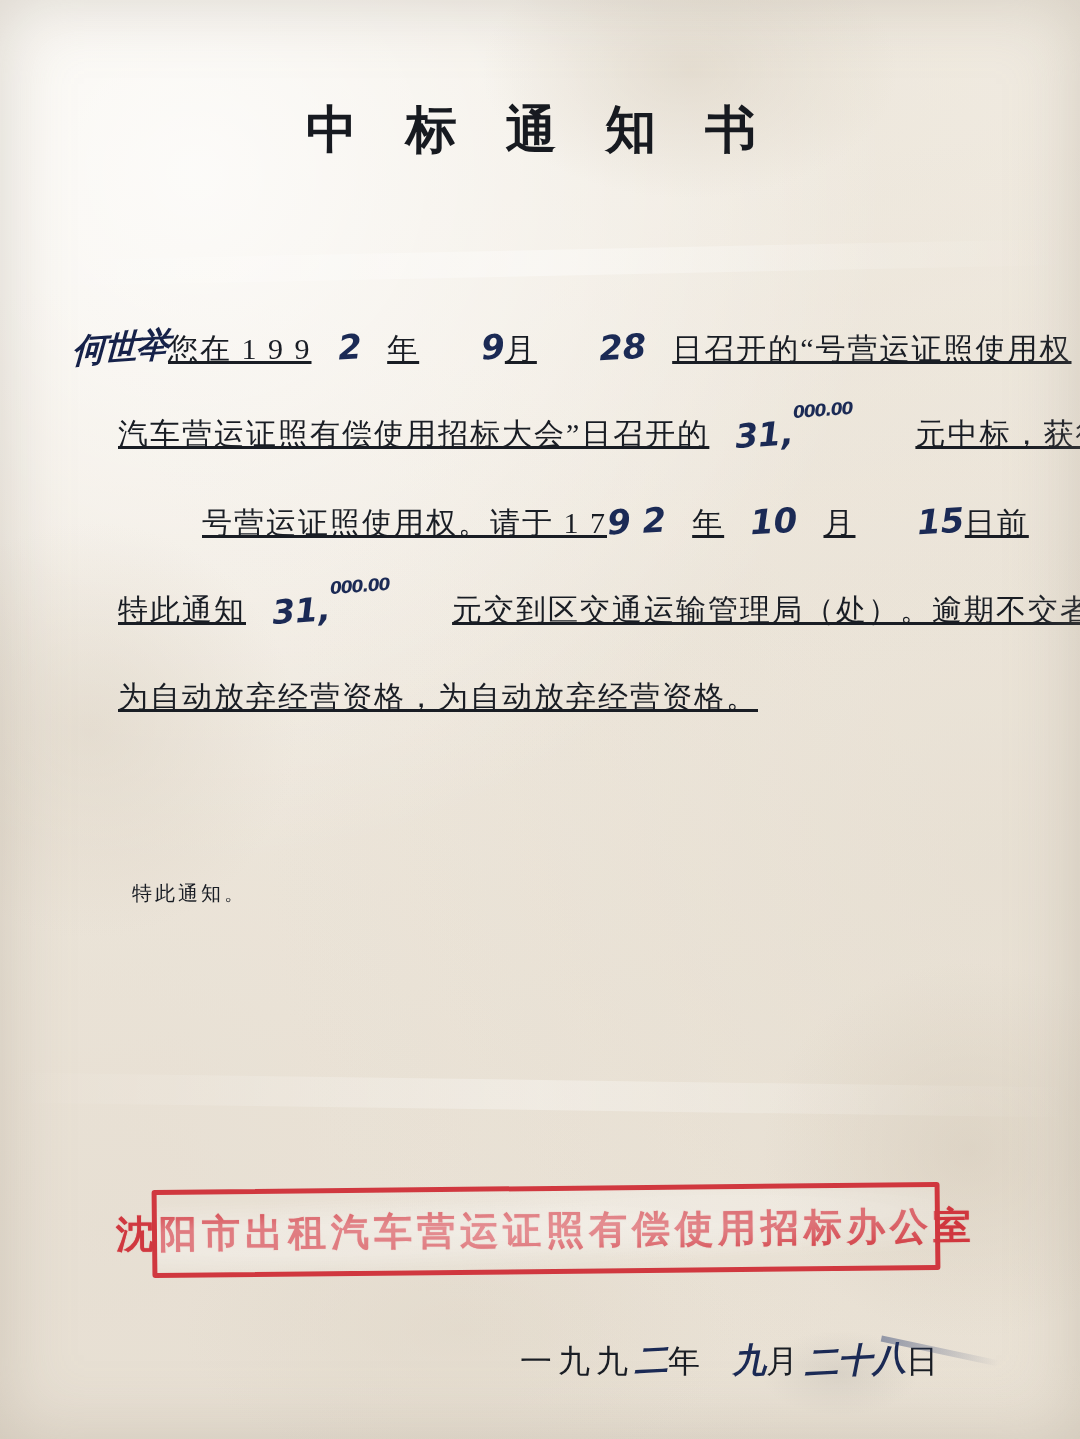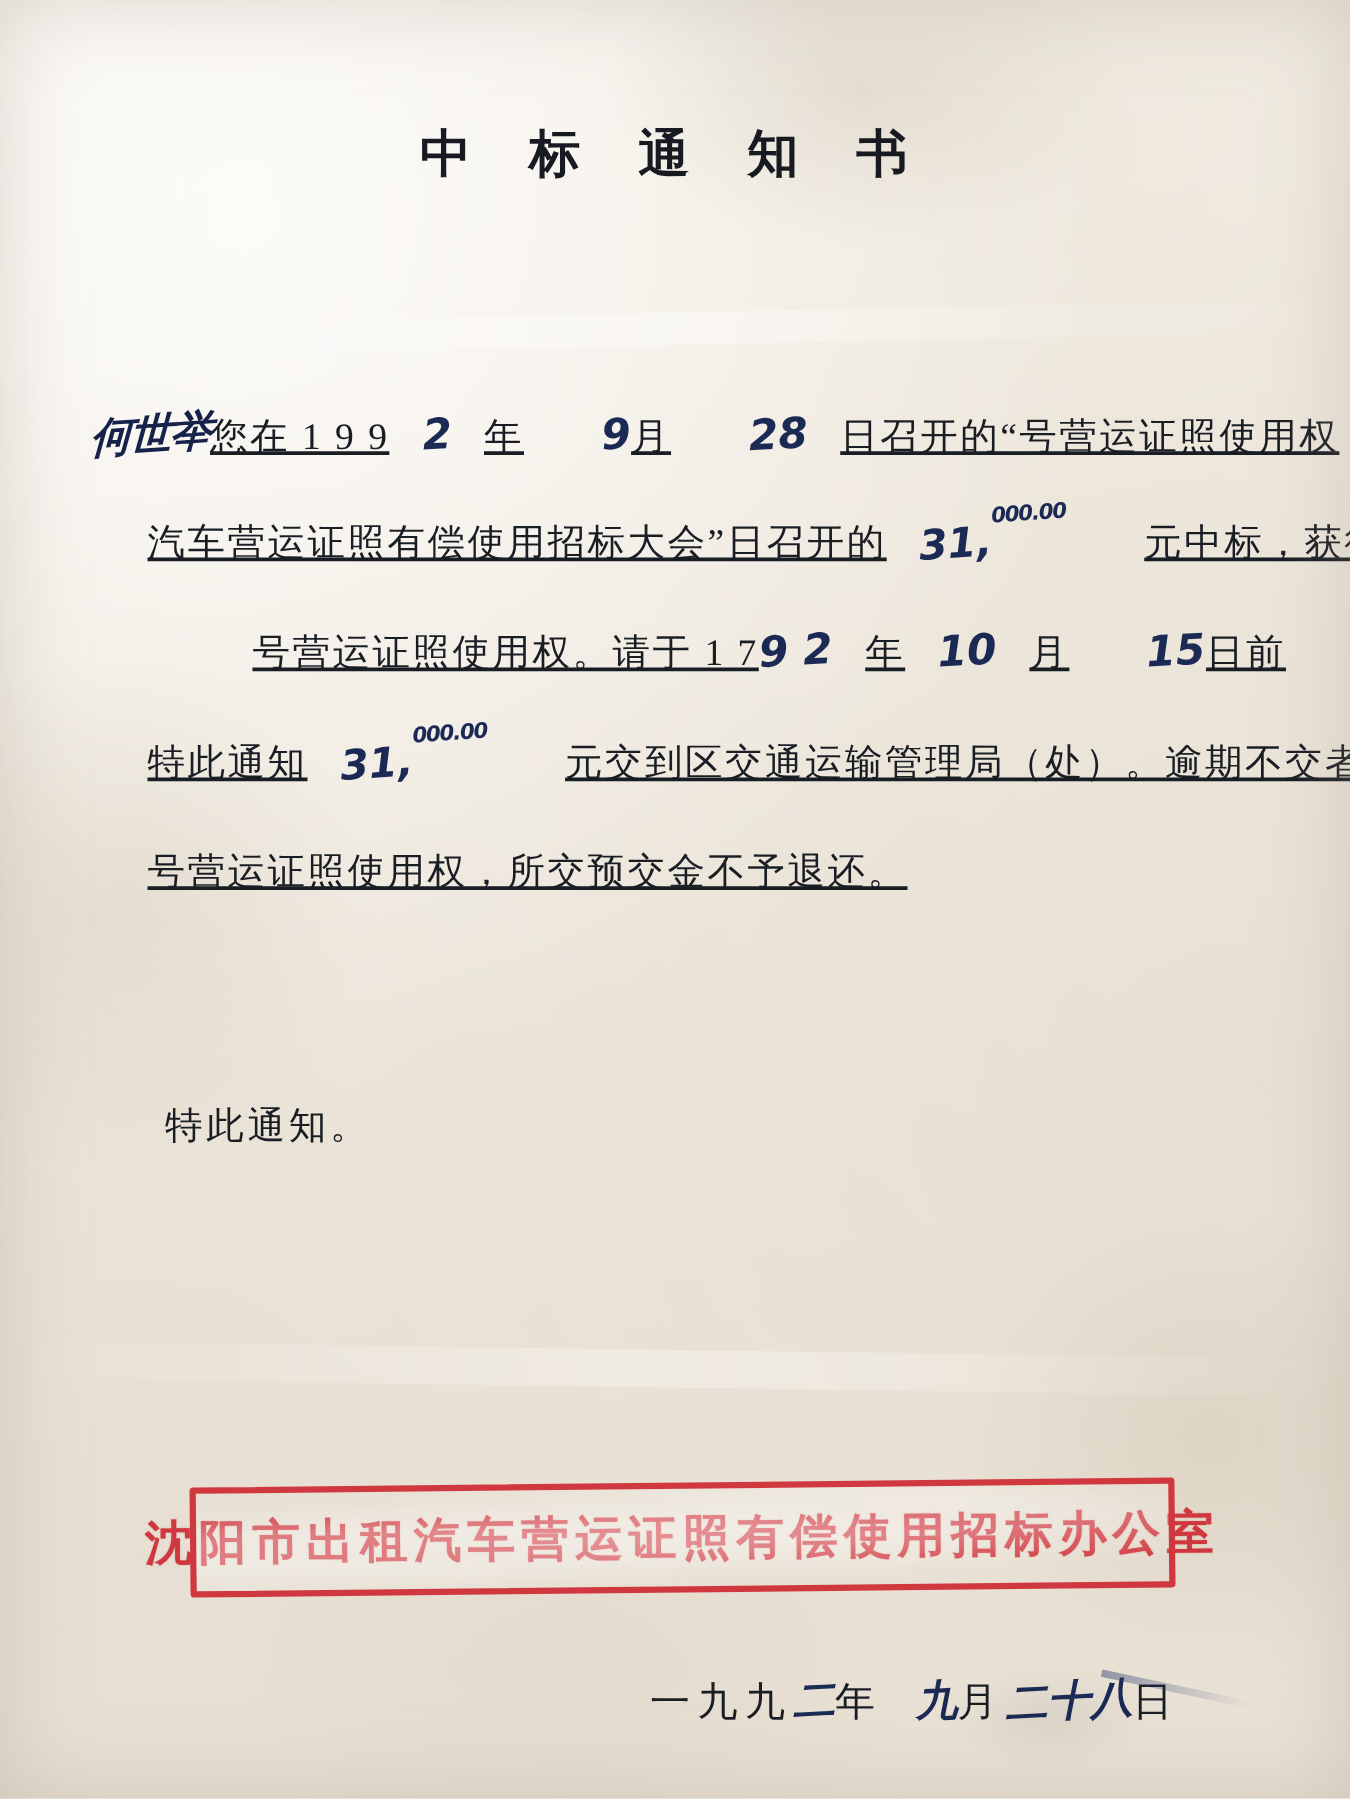--- a/index.html
+++ b/index.html
@@ -38,21 +38,21 @@
   }
   .c1 { left: 0; top: 250px; width: 1080px; height: 26px; transform: rotate(-1.2deg); opacity: .7; }
   .c2 { left: 0; top: 1080px; width: 1080px; height: 30px; transform: rotate(0.8deg); opacity: .6; }
 
   .doc-title {
     position: absolute;
     top: 96px;
     left: 0;
     width: 1080px;
     text-align: center;
-    font-size: 41px;
+    font-size: 51px;
     letter-spacing: 18px;
     font-weight: 700;
     color: #171a20;
     font-family: "Liberation Serif", "DejaVu Serif", serif;
   }
 
   .body-block {
     position: absolute;
     top: 325px;
     left: 72px;
@@ -100,21 +100,21 @@
     left: 1px;
     letter-spacing: -1px;
   }
   .gap-s { display: inline-block; width: 26px; }
   .gap-m { display: inline-block; width: 62px; }
 
   .notice-final {
     position: absolute;
     top: 880px;
     left: 132px;
-    font-size: 30px;
+    font-size: 20px;
     letter-spacing: 3px;
     color: #191d24;
   }
 
   
   .stamp {
     position: absolute;
     left: 152px;
     top: 1186px;
     width: 788px;
@@ -210,21 +210,21 @@
 
     <div class="line indent2">
       <span class="txt">号营运证照使用权。请于 1 7</span><span class="hw hw-big">9 2</span><span class="gap-s"></span><span class="txt">年</span><span class="gap-s"></span><span class="hw hw-big">10</span><span class="gap-s"></span><span class="txt">月</span><span class="gap-m"></span><span class="hw hw-big">15</span><span class="txt">日前</span>
     </div>
 
     <div class="line indent">
       <span class="txt">特此通知</span><span class="gap-s"></span><span class="hw hw-amt"><span>31,</span><sup>000.00</sup></span><span class="gap-m"></span><span class="txt">元交到区交通运输管理局（处）。逾期不交者视</span>
     </div>
 
     <div class="line indent">
-      <span class="txt">号营运证照使用权，所交预交金不予退还。</span>
+      <span class="txt">为自动放弃经营资格，为自动放弃经营资格。</span>
     </div>
 
   </div>
 
   <div class="notice-final">特此通知。</div>
 
   <div class="stamp">
     <div class="stamp-text">沈阳市出租汽车营运证照有偿使用招标办公室</div>
   </div>
 

